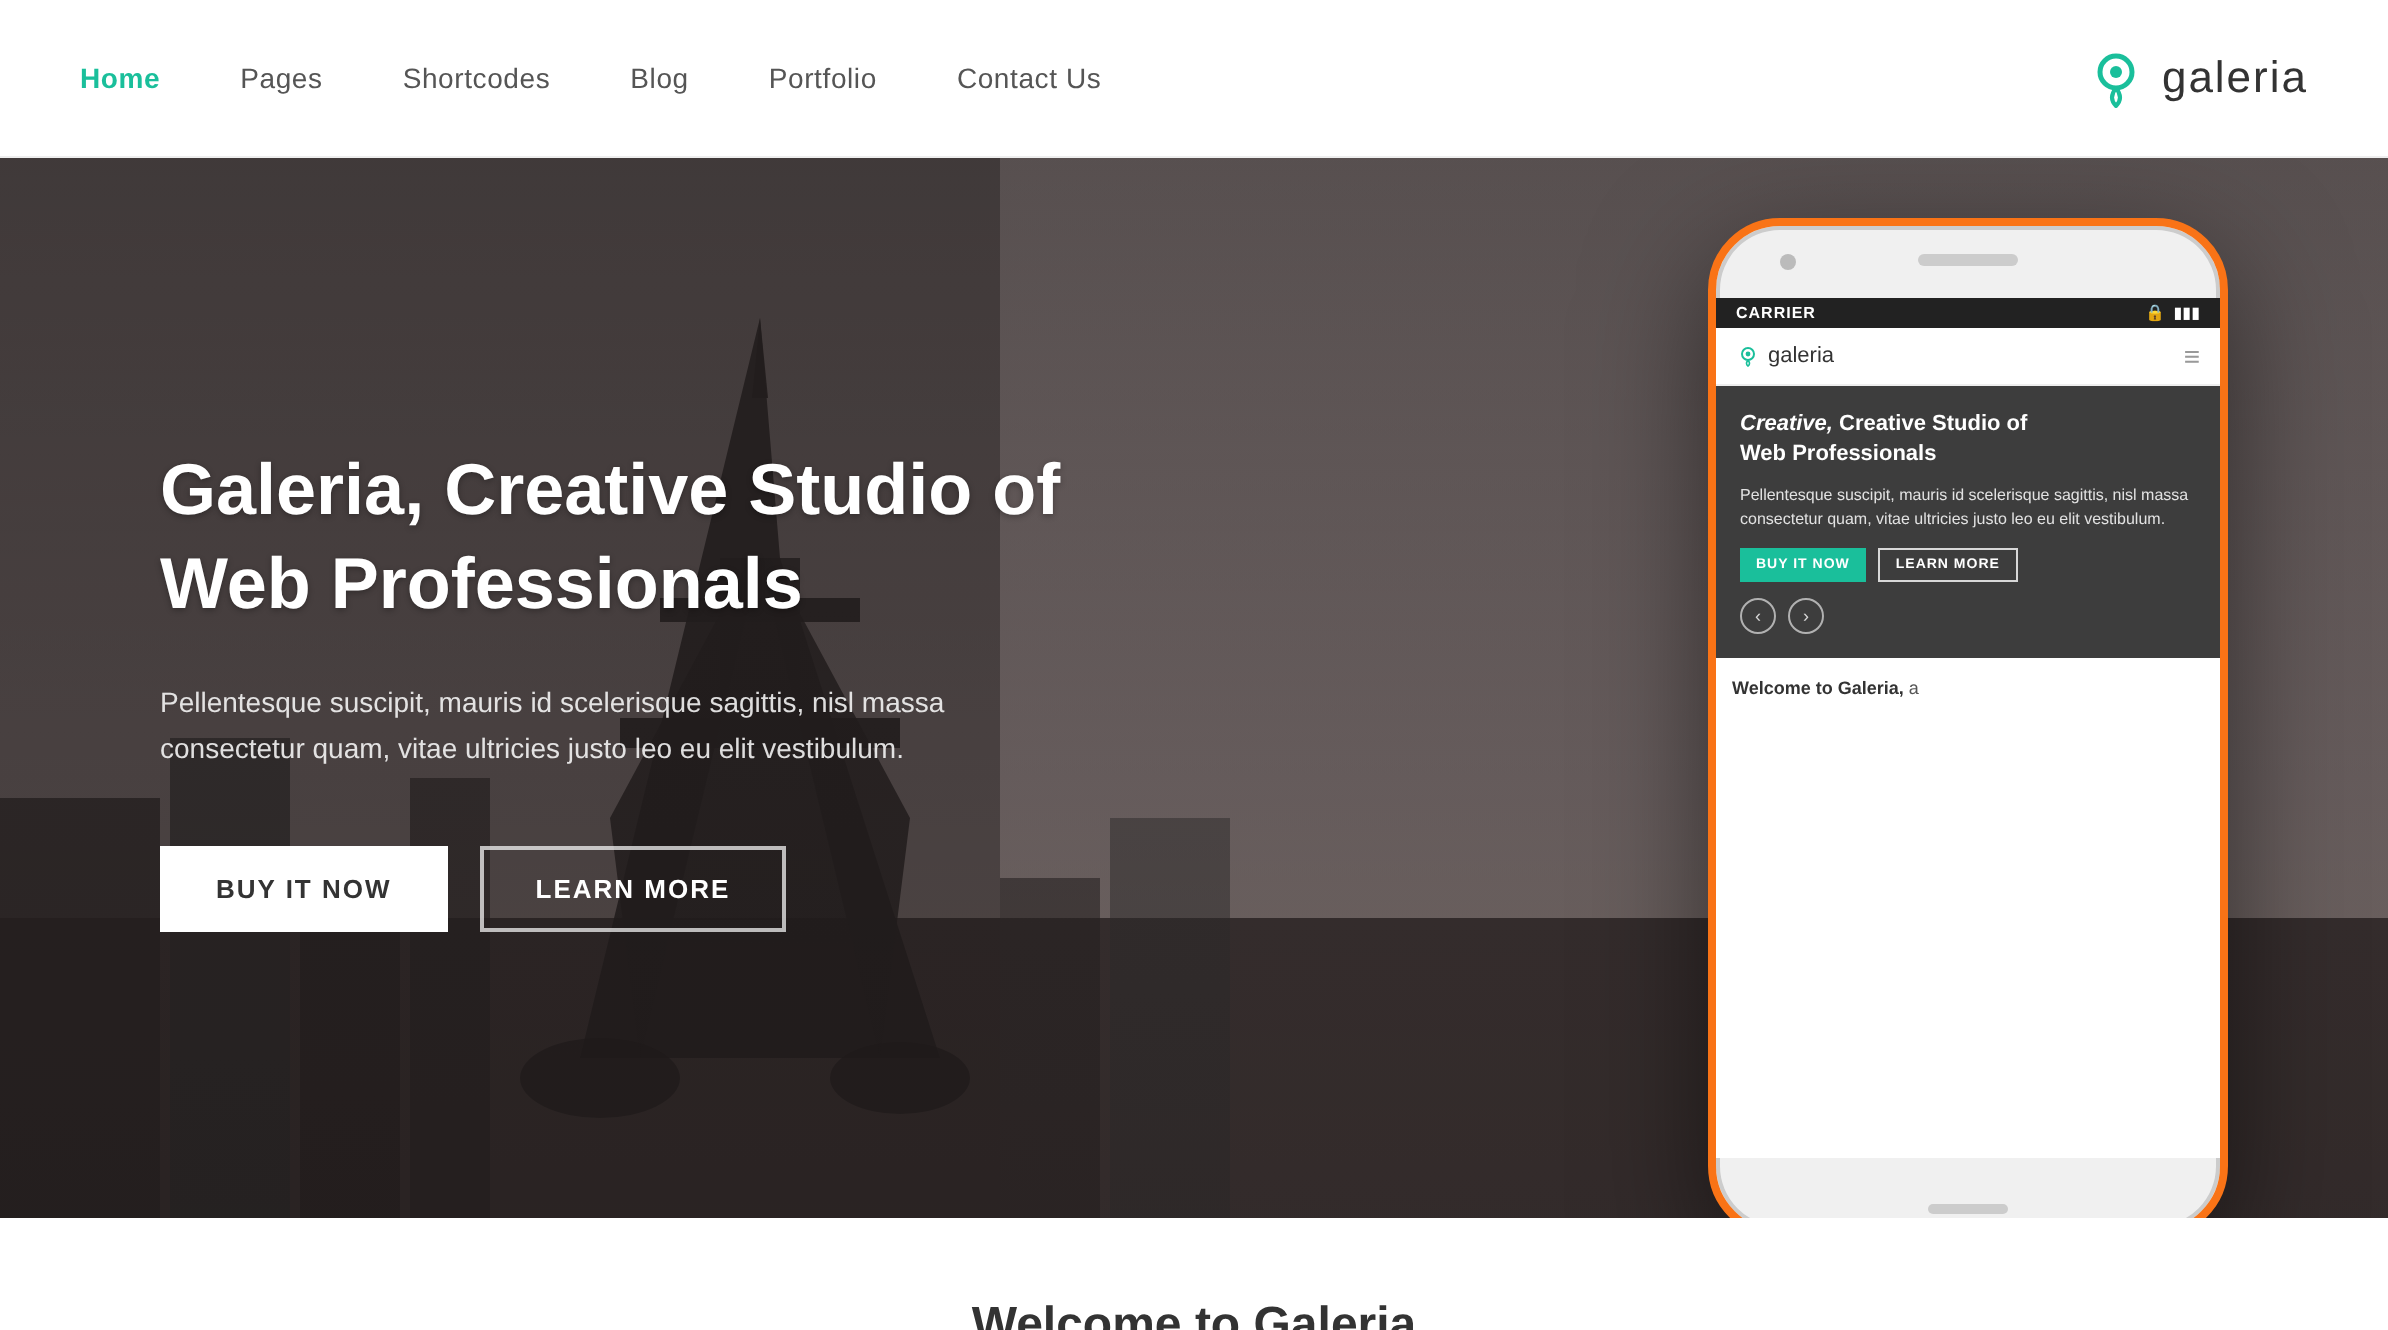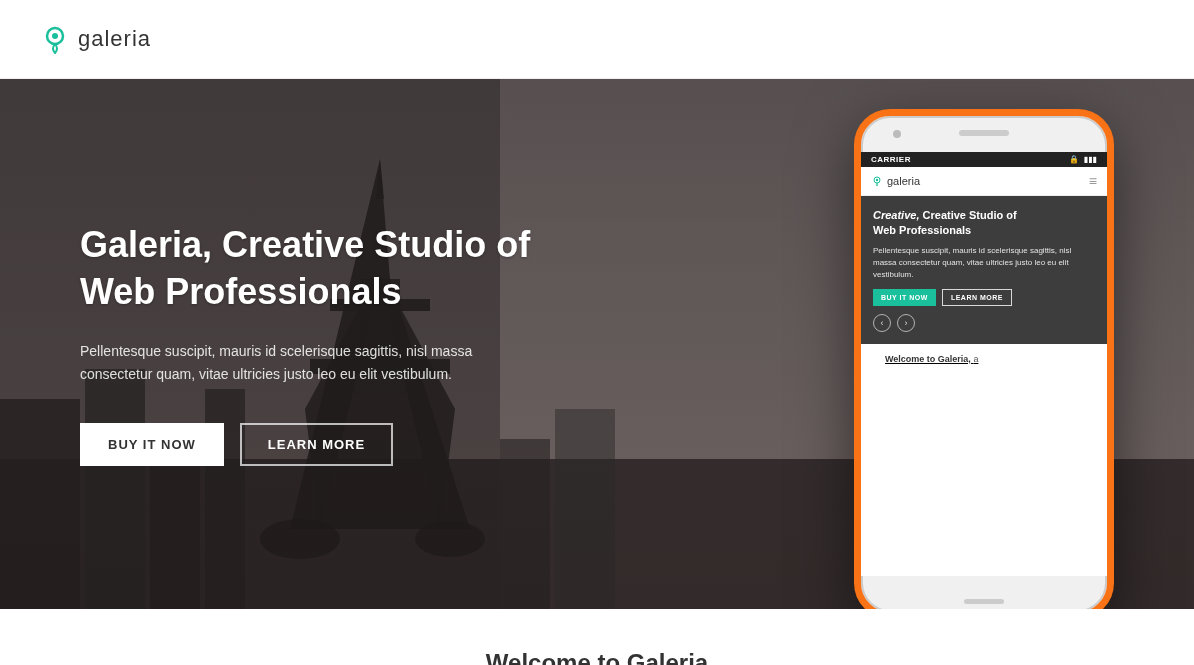--- a/index.html
+++ b/index.html
@@ -117,21 +117,21 @@
       top: 30px;
       width: 280px;
       height: 530px;
       z-index: 3;
     }
     .phone-outer {
       width: 260px;
       height: 510px;
       background: #f0f0f0;
       border-radius: 36px;
-      border: 7px solid #f97316;
+      border: 4px solid #f97316;
       box-shadow: 0 20px 60px rgba(0,0,0,0.5), inset 0 0 0 2px #ccc;
       position: relative;
       overflow: hidden;
     }
     .phone-speaker {
       position: absolute;
       top: 14px;
       left: 50%;
       transform: translateX(-50%);
       width: 50px;
@@ -264,23 +264,22 @@
       height: 18px;
       border: 1px solid rgba(255,255,255,0.6);
       border-radius: 50%;
       display: flex;
       align-items: center;
       justify-content: center;
       color: rgba(255,255,255,0.8);
       font-size: 9px;
     }
     .phone-welcome {
-      padding: 10px 24px;
-      background: #fff;
-      text-decoration: underline;
+      padding: 10px 8px;
+      background: #fff;
     }
     .phone-welcome-text {
       font-size: 9px;
       color: #555;
     }
     .phone-welcome-text strong {
       font-weight: 700;
       color: #333;
     }
     .phone-home-indicator {
@@ -312,20 +311,28 @@
       position: absolute;
       inset: 0;
       z-index: 0;
       overflow: hidden;
     }
   </style>
 </head>
 <body>
 
 <header class="header">
+  <nav class="nav">
+    <a href="#" class="active">Home</a>
+    <a href="#">Pages</a>
+    <a href="#">Shortcodes</a>
+    <a href="#">Blog</a>
+    <a href="#">Portfolio</a>
+    <a href="#">Contact Us</a>
+  </nav>
   <div class="logo">
     <svg class="logo-icon" viewBox="0 0 30 30" fill="none" xmlns="http://www.w3.org/2000/svg">
       <circle cx="15" cy="12" r="8" stroke="#1abf9b" stroke-width="2.5" fill="none"></circle>
       <circle cx="15" cy="12" r="3" fill="#1abf9b"></circle>
       <path d="M15 20 Q11 25 15 29 Q19 25 15 20Z" fill="none" stroke="#1abf9b" stroke-width="2" stroke-linejoin="round"></path>
     </svg>
     <span class="logo-text">galeria</span>
   </div>
 </header>
 

